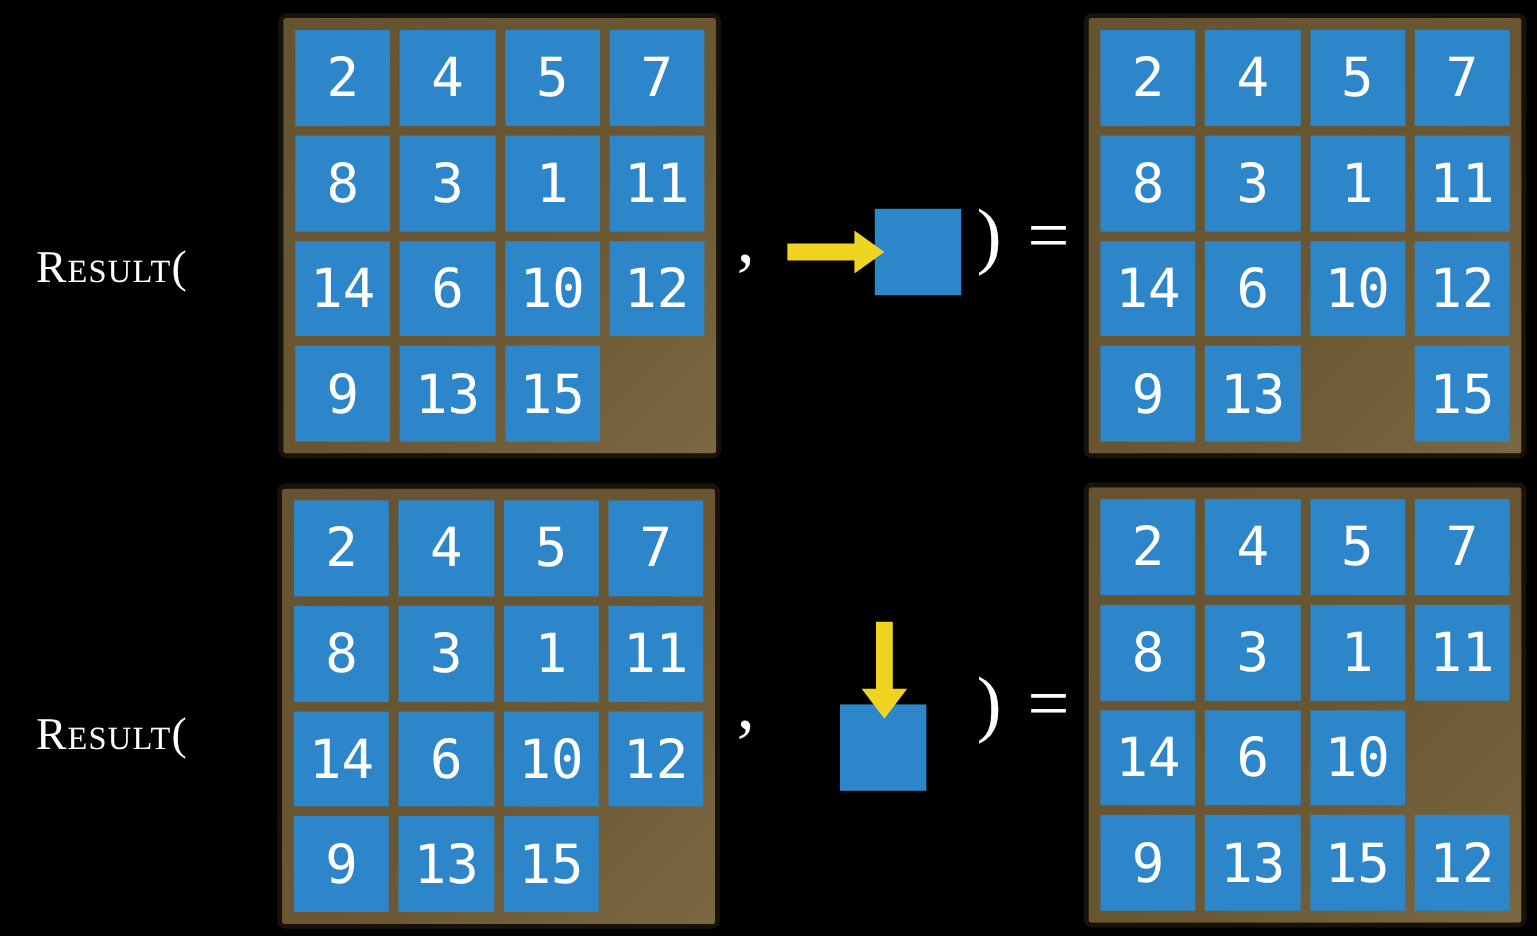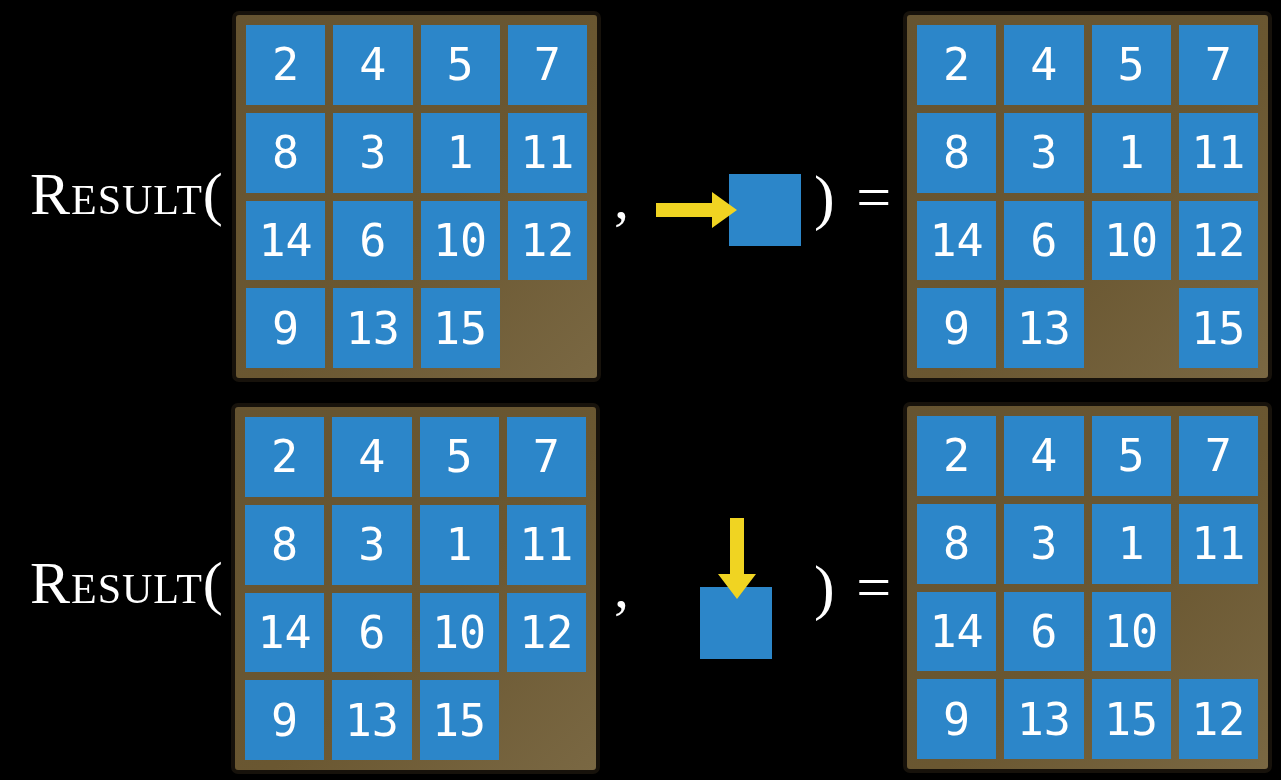--- a/index.html
+++ b/index.html
@@ -11,25 +11,26 @@
     position: relative;
     width: 1281px;
     height: 780px;
     background: var(--background, #000);
     overflow: hidden;
     font-family: "Liberation Serif", "DejaVu Serif", serif;
   }
   .func-label {
     position: absolute;
     color: var(--text-white, #fff);
-    font-size: 60px;
+    font-size: 38px;
     font-variant: small-caps;
     letter-spacing: 1px;
     line-height: 1;
     white-space: nowrap;
+    margin-top: 40px;
   }
   .comma {
     position: absolute;
     color: var(--text-white, #fff);
     font-size: 60px;
     line-height: 1;
   }
   .paren-eq {
     position: absolute;
     color: var(--text-white, #fff);

